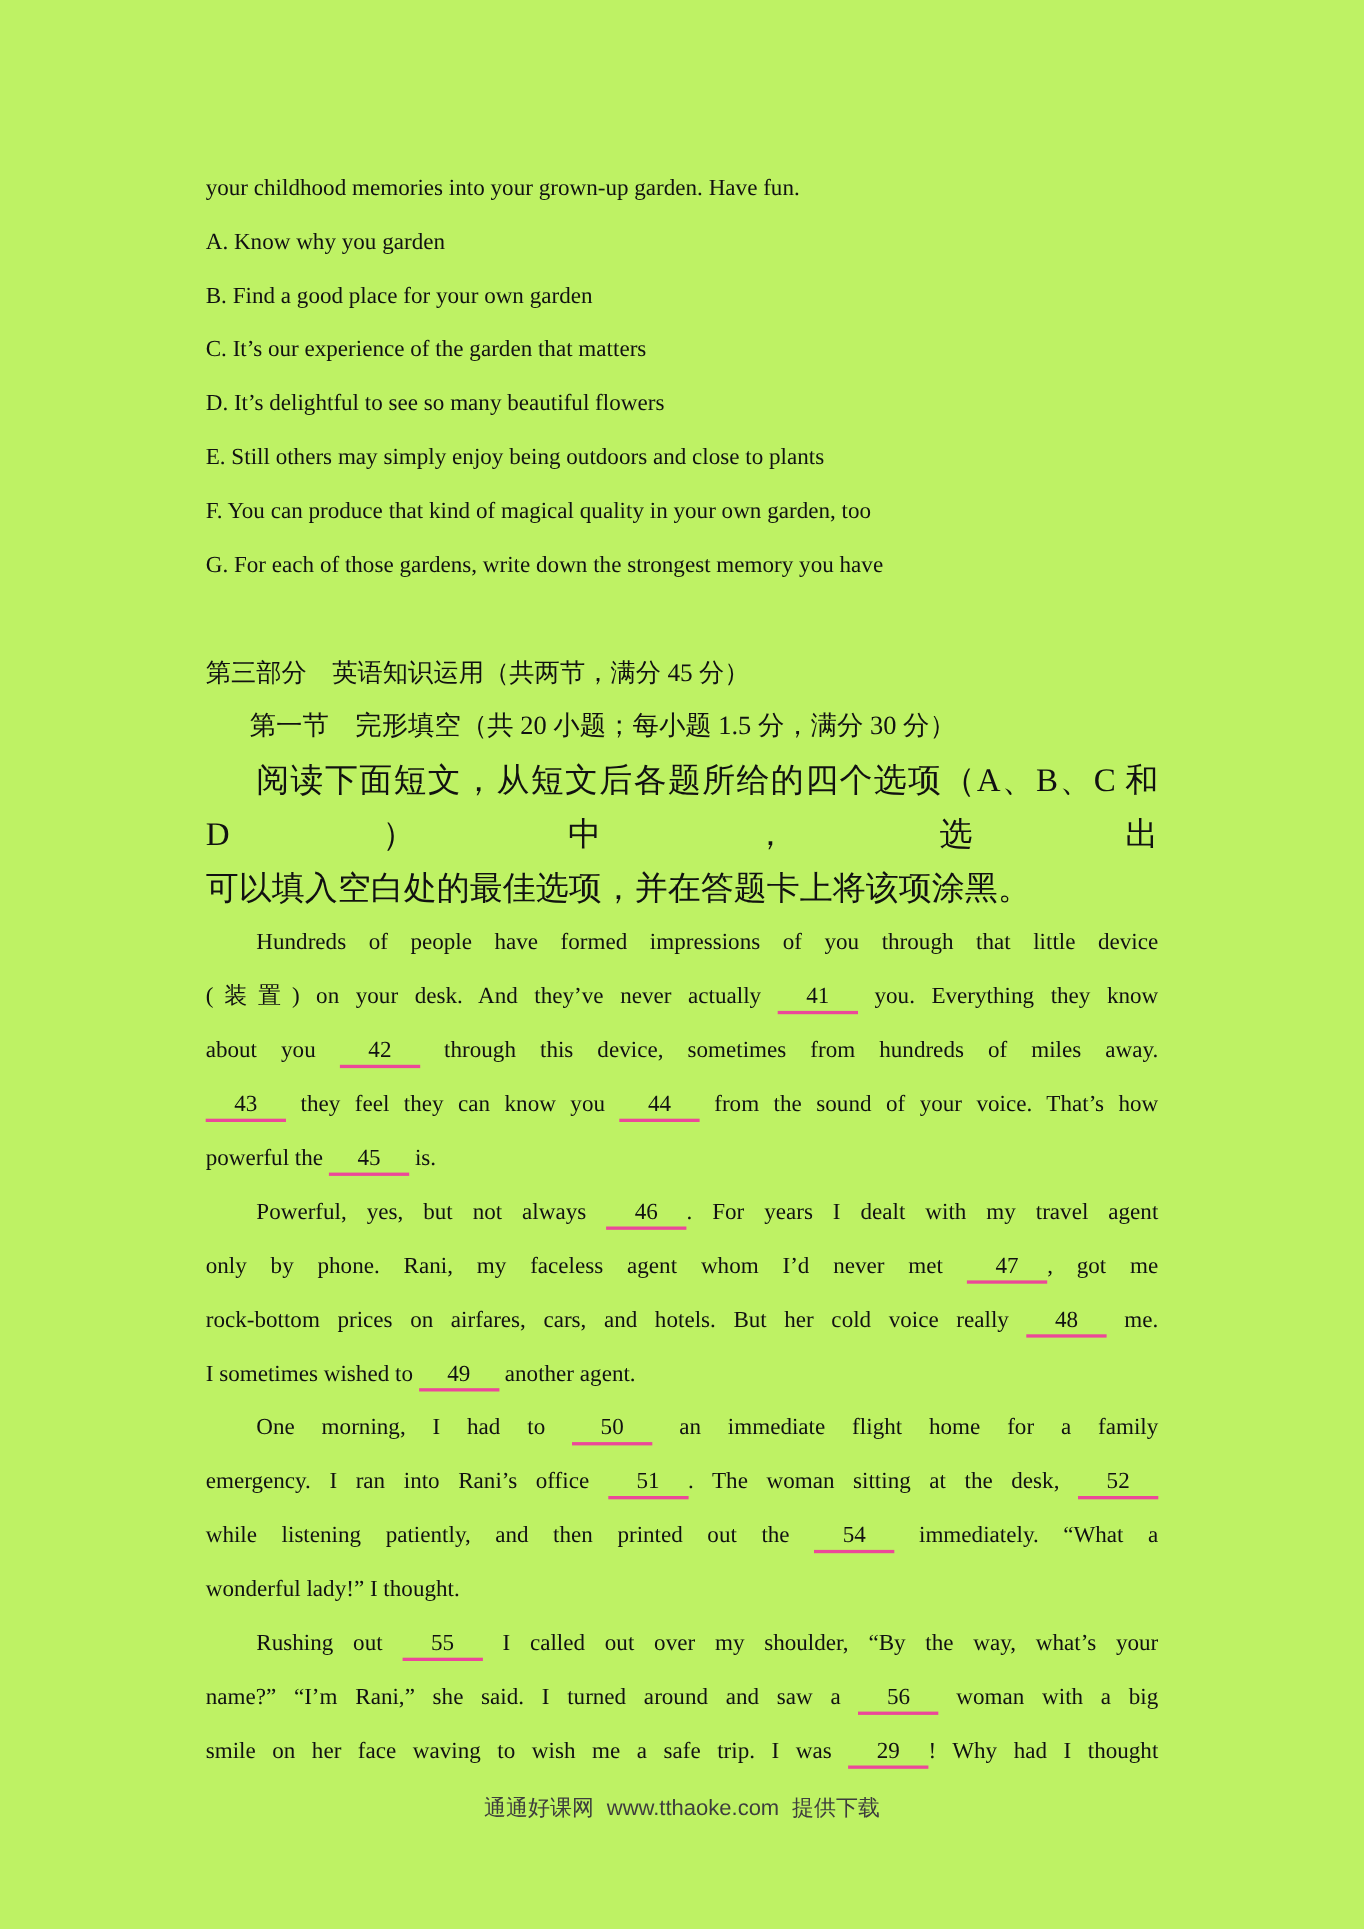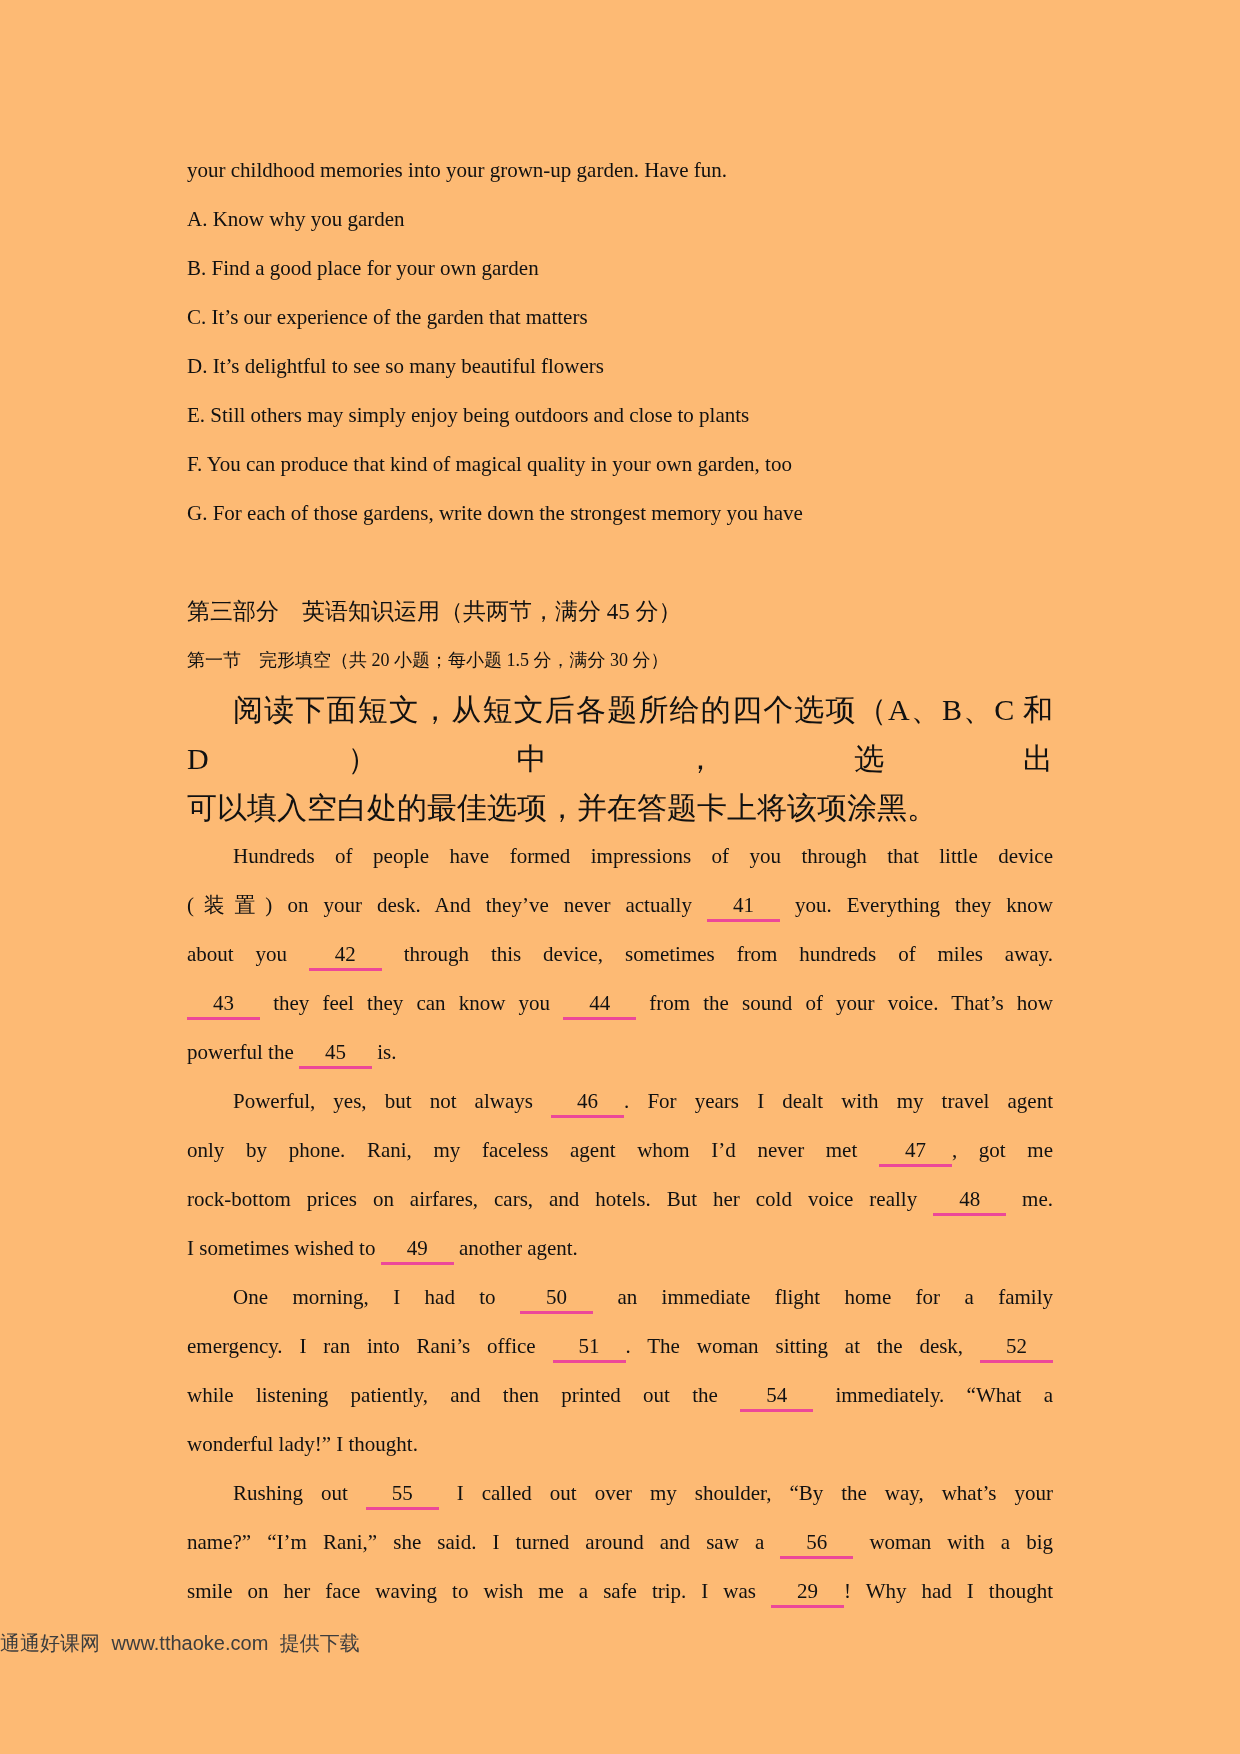--- a/index.html
+++ b/index.html
@@ -1,20 +1,20 @@
 <!DOCTYPE html>
 <html><head>
 <meta charset="utf-8">
 <style>
   html, body { margin: 0; padding: 0; background: #ffffff; }
   .page {
     position: relative;
     width: 1240px;
     height: 1754px;
-    background: #fdba74;
+    background: #bef264;
     color: #111111;
     font-family: "Liberation Serif", "DejaVu Serif", serif;
     overflow: hidden;
   }
   .content {
     position: absolute;
     left: 187px;
     top: 146px;
     width: 866px;
   }
@@ -27,36 +27,36 @@
   }
   .just {
     text-align: justify;
     text-align-last: justify;
   }
   .indent { text-indent: 46px; }
   .heading-part {
     font-weight: normal;
     font-size: 23px;
   }
-  .heading-section { font-size: 18px; }
+  .heading-section { font-size: 24px; margin-left: 40px; }
   [data-name="instructions"] .line { font-size: 30px; }
   .blank {
     display: inline-block;
     padding: 0 26px;
     border-bottom: 3px solid #ec4899;
     line-height: 28px;
     text-indent: 0;
     text-align: center;
   }
   .footer {
     position: absolute;
     left: 0;
     top: 1630px;
     width: 100%;
-    text-align: left;
+    text-align: center;
     font-family: "Liberation Sans", "DejaVu Sans", sans-serif;
     font-size: 20px;
     color: #3d3d3d;
     word-spacing: 6px;
   }
 </style>
 </head>
 <body>
 
 <div class="page" data-name="exam-page">

